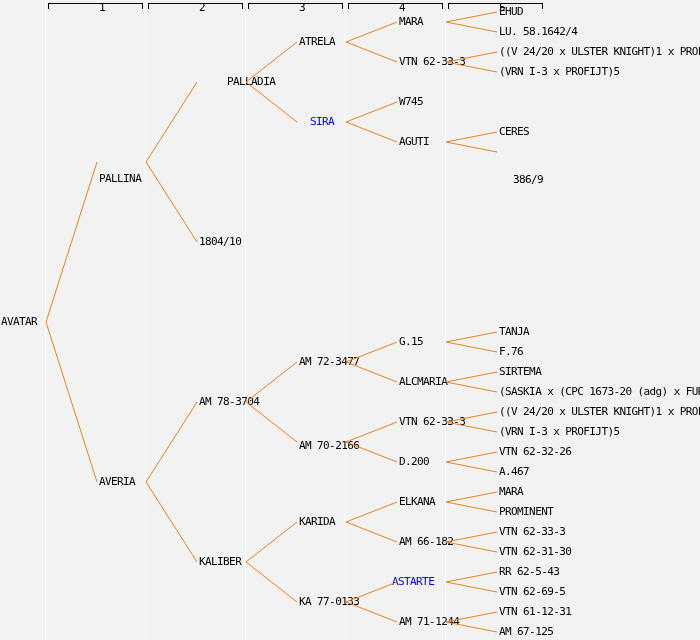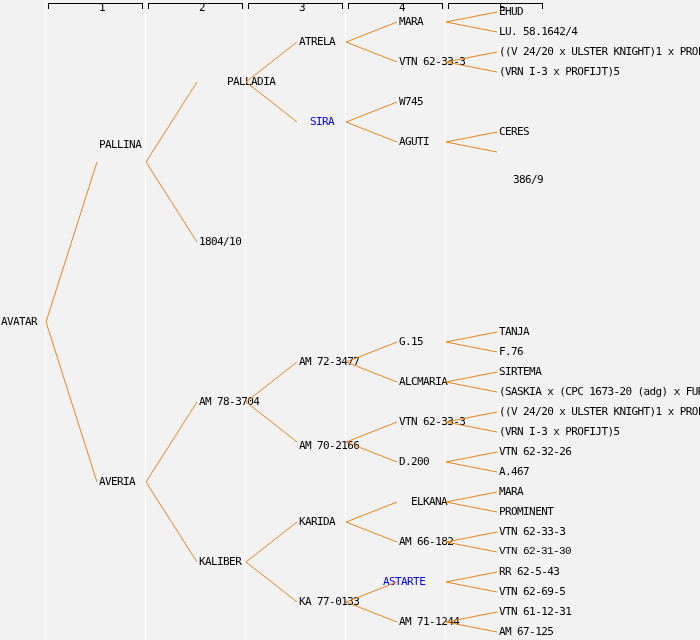--- a/index.html
+++ b/index.html
@@ -37,62 +37,62 @@
     <div class="bnum" style="left: 102px;">1</div>
     <div class="bracket" style="left: 148px; width: 95px;"></div>
     <div class="bnum" style="left: 202px;">2</div>
     <div class="bracket" style="left: 248px; width: 95px;"></div>
     <div class="bnum" style="left: 302px;">3</div>
     <div class="bracket" style="left: 348px; width: 95px;"></div>
     <div class="bnum" style="left: 402px;">4</div>
     <div class="bracket" style="left: 448px; width: 95px;"></div>
     <div class="bnum" style="left: 502px;">5</div>
     <div class="node" style="left: 1px; top: 315px;">AVATAR</div>
-    <div class="node" style="left: 99px; top: 138px;">PALLINA</div>
+    <div class="node" style="left: 99px; top: 172px;">PALLINA</div>
     <div class="node" style="left: 99px; top: 475px;">AVERIA</div>
     <div class="node" style="left: 199px; top: 75px; margin-left: 28px;">PALLADIA</div>
     <div class="node" style="left: 199px; top: 235px;">1804/10</div>
     <div class="node" style="left: 199px; top: 395px;">AM 78-3704</div>
     <div class="node" style="left: 199px; top: 555px;">KALIBER</div>
     <div class="node" style="left: 299px; top: 35px;">ATRELA</div>
     <div class="node link" style="left: 310px; top: 115px;">SIRA</div>
     <div class="node" style="left: 299px; top: 355px;">AM 72-3477</div>
     <div class="node" style="left: 299px; top: 422px; margin-top: 17px;">AM 70-2166</div>
     <div class="node" style="left: 299px; top: 515px;">KARIDA</div>
     <div class="node" style="left: 299px; top: 595px;">KA 77-0133</div>
     <div class="node" style="left: 399px; top: 15px;">MARA</div>
     <div class="node" style="left: 399px; top: 55px;">VTN 62-33-3</div>
     <div class="node" style="left: 399px; top: 95px;">W745</div>
     <div class="node" style="left: 399px; top: 135px;">AGUTI</div>
     <div class="node" style="left: 399px; top: 335px;">G.15</div>
     <div class="node" style="left: 399px; top: 375px;">ALCMARIA</div>
     <div class="node" style="left: 399px; top: 415px;">VTN 62-33-3</div>
     <div class="node" style="left: 399px; top: 455px;">D.200</div>
-    <div class="node" style="left: 399px; top: 495px; margin-left: 12px;">ELKANA</div>
+    <div class="node" style="left: 399px; top: 495px;">ELKANA</div>
     <div class="node" style="left: 399px; top: 535px;">AM 66-182</div>
-    <div class="node link" style="left: 383px; top: 575px;">ASTARTE</div>
+    <div class="node link" style="left: 392px; top: 575px;">ASTARTE</div>
     <div class="node" style="left: 399px; top: 615px;">AM 71-1244</div>
     <div class="node" style="left: 499px; top: 5px;">EHUD</div>
     <div class="node" style="left: 499px; top: 25px;">LU. 58.1642/4</div>
     <div class="node" style="left: 499px; top: 45px;">((V 24/20 x ULSTER KNIGHT)1 x PROFI</div>
     <div class="node" style="left: 499px; top: 65px;">(VRN I-3 x PROFIJT)5</div>
     <div class="node" style="left: 499px; top: 125px;">CERES</div>
     <div class="node" style="left: 513px; top: 145px; margin-top: 28px;">386/9</div>
     <div class="node" style="left: 499px; top: 325px;">TANJA</div>
     <div class="node" style="left: 499px; top: 345px;">F.76</div>
     <div class="node" style="left: 499px; top: 365px;">SIRTEMA</div>
     <div class="node" style="left: 499px; top: 385px;">(SASKIA x (CPC 1673-20 (adg) x FURI</div>
     <div class="node" style="left: 499px; top: 405px;">((V 24/20 x ULSTER KNIGHT)1 x PROFI</div>
     <div class="node" style="left: 499px; top: 425px;">(VRN I-3 x PROFIJT)5</div>
     <div class="node" style="left: 499px; top: 445px;">VTN 62-32-26</div>
     <div class="node" style="left: 499px; top: 465px;">A.467</div>
     <div class="node" style="left: 499px; top: 485px;">MARA</div>
     <div class="node" style="left: 499px; top: 505px;">PROMINENT</div>
     <div class="node" style="left: 499px; top: 525px;">VTN 62-33-3</div>
-    <div class="node" style="left: 499px; top: 545px; font-family: Liberation Mono, monospace;">VTN 62-31-30</div>
+    <div class="node" style="left: 499px; top: 545px;">VTN 62-31-30</div>
     <div class="node" style="left: 499px; top: 565px;">RR 62-5-43</div>
     <div class="node" style="left: 499px; top: 585px;">VTN 62-69-5</div>
     <div class="node" style="left: 499px; top: 605px;">VTN 61-12-31</div>
     <div class="node" style="left: 499px; top: 625px;">AM 67-125</div>
     <svg id="lines" width="700" height="640">
       <line x1="46" y1="322" x2="97" y2="162" stroke="#e8821e" stroke-width="1"></line>
       <line x1="46" y1="322" x2="97" y2="482" stroke="#e8821e" stroke-width="1"></line>
       <line x1="146" y1="162" x2="197" y2="82" stroke="#e8821e" stroke-width="1"></line>
       <line x1="146" y1="162" x2="197" y2="242" stroke="#e8821e" stroke-width="1"></line>
       <line x1="146" y1="482" x2="197" y2="402" stroke="#e8821e" stroke-width="1"></line>

